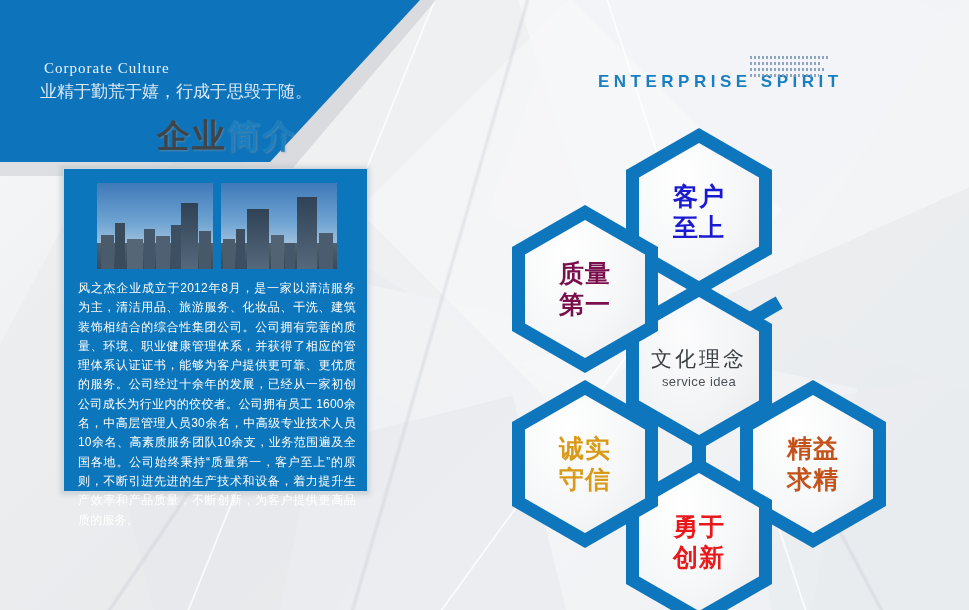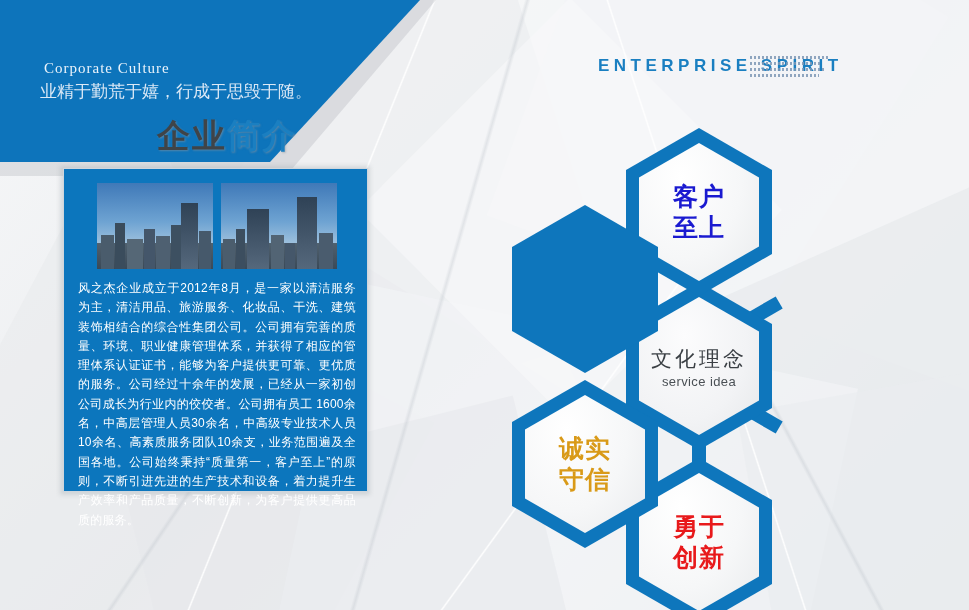--- a/index.html
+++ b/index.html
@@ -85,21 +85,21 @@
       text-indent:0;letter-spacing:.2px;}
 
   
   .spirit{position:absolute;left:598px;top:52px;}
   .spirit-cn{font-size:33px;font-weight:700;letter-spacing:1px;white-space:nowrap;
       text-shadow:1px 1px 2px rgba(150,158,166,.5);}
   .spirit-cn .k{color:#3f4448;}
   .spirit-cn .b{color:#1a7fc1;}
   .spirit-dot{display:inline-block;width:9px;height:9px;border:2px solid #1a7fc1;
       border-radius:50%;vertical-align:super;margin-left:2px;}
-  .spirit-en{margin-top:4px;color:#1a7fc1;font-size:17px;letter-spacing:4.5px;
+  .spirit-en{margin-top:20px;color:#1a7fc1;font-size:17px;letter-spacing:4.5px;
       font-weight:700;text-align:center;}
   .micro{position:absolute;left:152px;top:4px;width:78px;}
   .micro span{display:block;height:3px;margin-bottom:3px;
       background:repeating-linear-gradient(90deg,#7d97b5 0 2px,transparent 2px 4px);
       opacity:.85;}
   .micro span:nth-child(2){width:92%;}
   .micro span:nth-child(3){width:97%;}
   .micro span:nth-child(4){width:88%;}
 
   
@@ -217,23 +217,34 @@
     <div class="hex" style="left:136px;top:18px;">
       <div class="outer"></div>
       <div class="inner">
         <div class="lbl" style="color:#1a1ad0;">客户</div>
         <div class="lbl" style="color:#1a1ad0;">至上</div>
       </div>
     </div>
 
     <div class="hex" style="left:22px;top:95px;">
       <div class="outer"></div>
-    </div>
-
-
+      <div class="inner">
+        <div class="lbl" style="color:#7a0f4e;">质量</div>
+        <div class="lbl" style="color:#7a0f4e;">第一</div>
+      </div>
+    </div>
+
+
+    <div class="hex" style="left:250px;top:270px;">
+      <div class="outer"></div>
+      <div class="inner">
+        <div class="lbl" style="color:#c3521a;">精益</div>
+        <div class="lbl" style="color:#c3521a;">求精</div>
+      </div>
+    </div>
 
     <div class="hex" style="left:136px;top:348px;">
       <div class="outer"></div>
       <div class="inner">
         <div class="lbl" style="color:#e8191b;">勇于</div>
         <div class="lbl" style="color:#e8191b;">创新</div>
       </div>
     </div>
 
     <div class="hex" style="left:22px;top:270px;">

